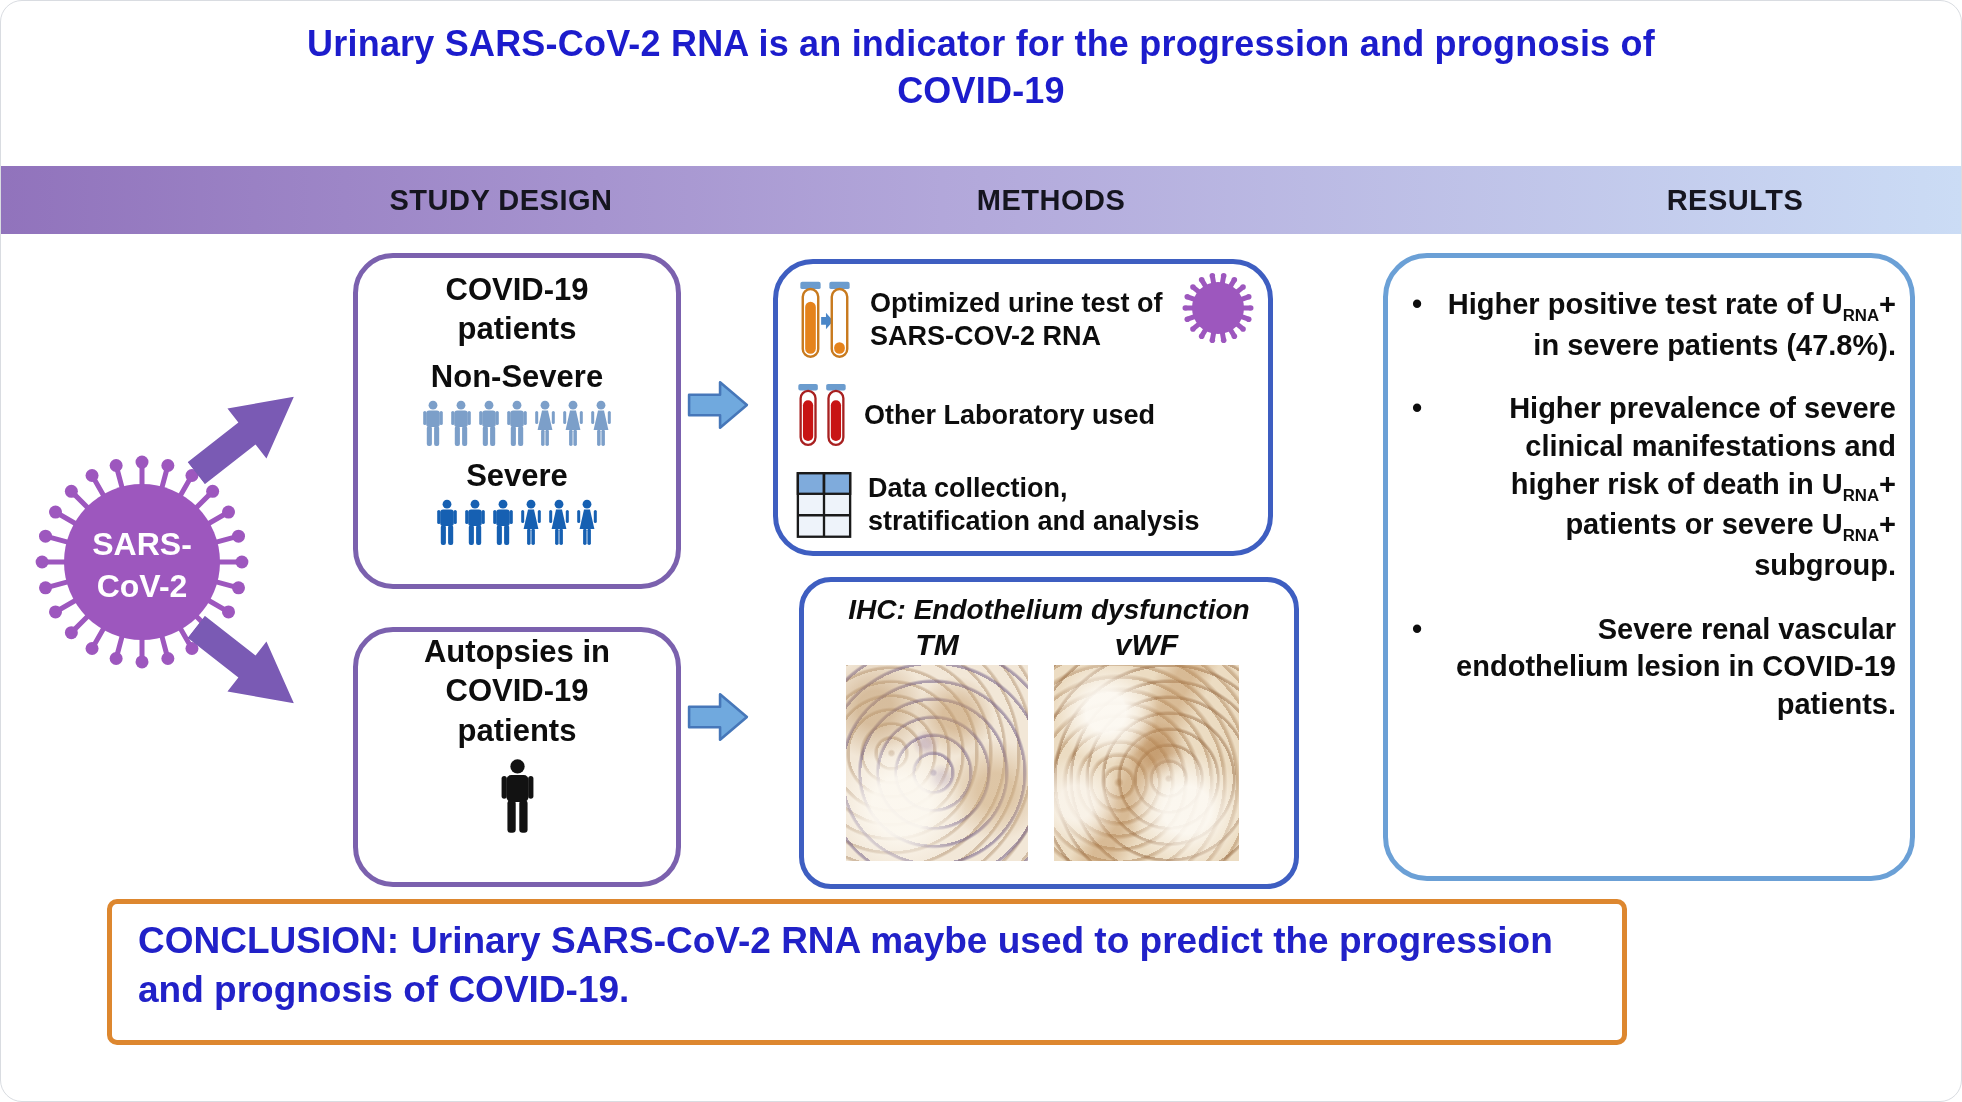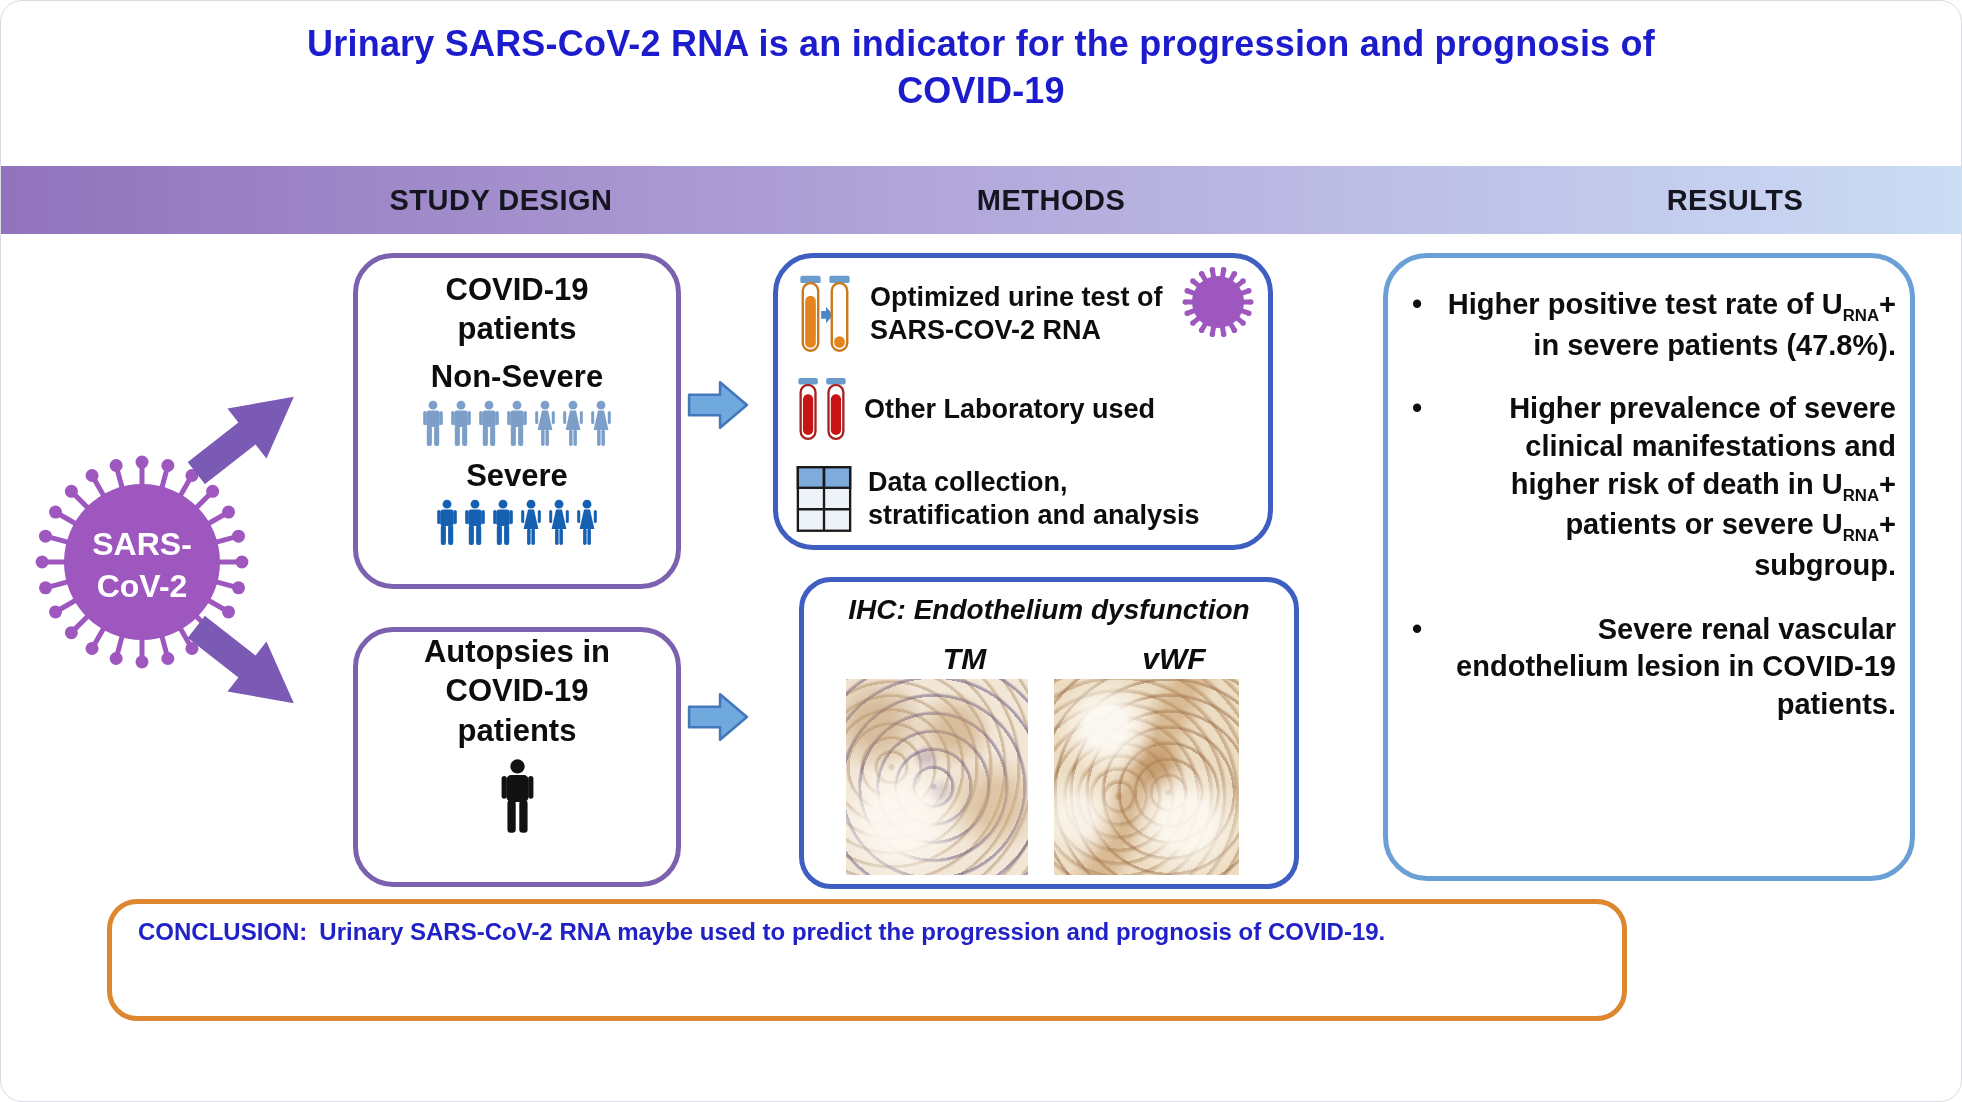--- a/index.html
+++ b/index.html
@@ -34,27 +34,27 @@
     font-size:29px;font-weight:bold;color:var(--header_text);letter-spacing:.5px;}
   .hdr-study{left:300px;width:400px;}
   .hdr-methods{left:850px;width:400px;}
   .hdr-results{left:1534px;width:400px;}
 
   .box{position:absolute;background:#fff;box-sizing:border-box;}
   .study-box{left:352px;top:252px;width:328px;height:336px;border:5px solid var(--study_border);border-radius:40px;
     display:flex;flex-direction:column;align-items:center;padding-top:12px;}
   .autopsy-box{left:352px;top:626px;width:328px;height:260px;border:5px solid var(--study_border);border-radius:40px;
     display:flex;flex-direction:column;align-items:center;padding-top:0;}
-  .m-box1{left:772px;top:252px;width:500px;height:297px;border:5px solid var(--methods_border);border-radius:40px;
+  .m-box1{left:772px;top:258px;width:500px;height:297px;border:5px solid var(--methods_border);border-radius:40px;
     display:flex;flex-direction:column;justify-content:space-between;padding:16px 14px 12px 18px;}
   .m-box2{left:798px;top:576px;width:500px;height:312px;border:5px solid var(--methods_border);border-radius:32px;padding-top:12px;font-style:italic;}
   .results-box{left:1382px;top:252px;width:532px;height:628px;border:5px solid var(--results_border);border-radius:44px;
     padding:28px 14px 0 24px;}
-  .conclusion-box{left:106px;top:898px;width:1520px;height:122px;border:5px solid var(--conclusion_border);border-radius:30px;
-    padding:12px 26px;font-size:24px;font-weight:bold;color:var(--conclusion_text);line-height:1.33;}
+  .conclusion-box{left:106px;top:898px;width:1520px;height:146px;border:5px solid var(--conclusion_border);border-radius:10px;
+    padding:12px 26px;font-size:37px;font-weight:bold;color:var(--conclusion_text);line-height:1.33;}
   .conc-label{margin-right:12px;}
 
   .box-text{font-weight:bold;color:var(--body_text);text-align:center;}
   .study-title{font-size:31px;line-height:1.27;}
   .group-label{font-size:31px;margin-top:10px;}
   .people-row{display:flex;gap:4px;margin-top:3px;height:50px;align-items:flex-end;}
   .people-row svg{height:48px;width:24px;display:block;}
   .row-nonsevere svg{fill:var(--nonsevere_blue);}
   .row-severe svg{fill:var(--severe_blue);}
   .autopsy-person{height:78px;width:39px;margin-top:8px;fill:#121212;}
@@ -74,21 +74,21 @@
   .arrow-blue-1{left:686px;top:372px;}
   .arrow-blue-2{left:686px;top:684px;}
   .ab{fill:var(--arrow_blue);stroke:var(--arrow_blue_stroke);stroke-width:2.5;stroke-linejoin:round;}
 
   .mrow{display:flex;align-items:center;gap:16px;}
   .mtext{font-size:27px;font-weight:bold;line-height:1.22;color:var(--body_text);}
   .virus-small{position:absolute;right:12px;top:6px;width:76px;height:76px;}
   .virus-body-sm{fill:var(--virus_purple);}
 
   .ihc-title{font-size:28px;font-weight:bold;text-align:center;color:var(--body_text);}
-  .ihc-labels{display:flex;margin-left:42px;gap:26px;margin-top:16px;justify-content:center;}
+  .ihc-labels{display:flex;margin-left:42px;gap:26px;margin-top:2px;}
   .ihc-labels span{display:block;font-size:30px;font-weight:bold;text-align:center;color:var(--body_text);}
   .lab-tm{width:182px;}
   .lab-vwf{width:185px;}
   .ihc-images{display:flex;margin-left:42px;gap:26px;margin-top:3px;}
   .himg{height:196px;}
   .himg-tm{width:182px;background-color:#f2e7d7;background-image:
     radial-gradient(circle at 30% 72%, rgba(252,248,240,.95) 0 15%, rgba(252,248,240,0) 34%),
     radial-gradient(circle at 52% 58%, rgba(120,90,140,.3) 0 3%, rgba(120,90,140,0) 10%),
     radial-gradient(circle at 60% 26%, rgba(196,156,108,.55) 0 7%, rgba(196,156,108,0) 22%),
     radial-gradient(circle at 82% 64%, rgba(205,170,125,.55) 0 9%, rgba(205,170,125,0) 26%),

